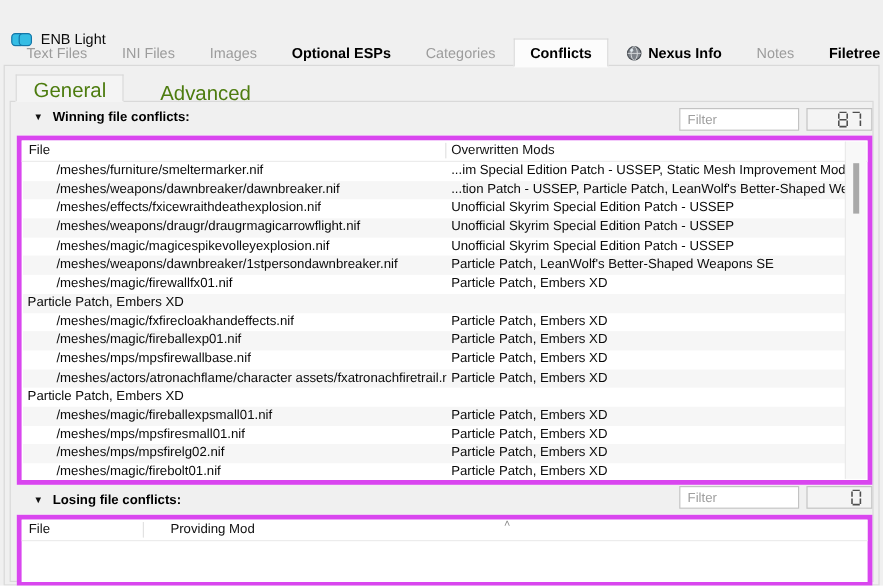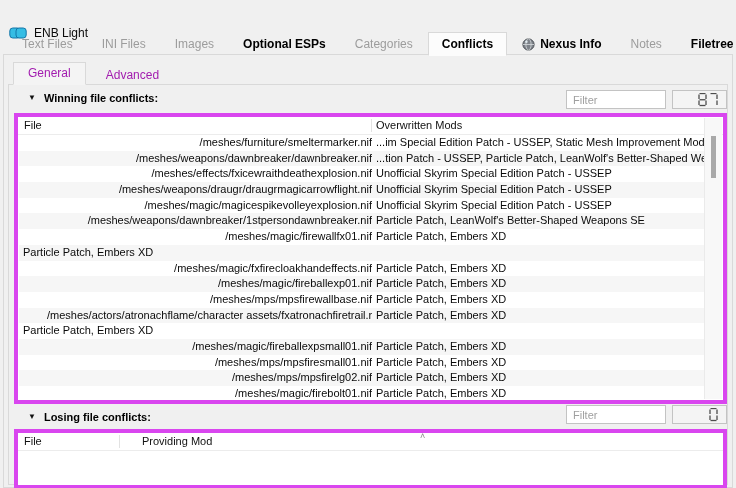--- a/index.html
+++ b/index.html
@@ -24,21 +24,21 @@
   .tab.normal   { color:#000; font-weight:bold; }
   .tab.selected {
     color:#000; font-weight:bold; height:24px; background:#fcfcfc;
     border:1px solid #d9d9d9; border-bottom:1px solid #fcfcfc; margin-bottom:-1px; z-index:5;
   }
 
   
   .pane    { position:absolute; left:3px; right:3px; top:54px; bottom:0; border:1px solid #d9d9d9; background:#f0f0f0; }
   .subtabbar { position:absolute; left:13px; top:62px; display:flex; align-items:flex-end; z-index:4; }
   .subtab {
-    box-sizing:border-box; height:20px; padding:3px 14px; margin-right:5px; font-size:12px; color:#a21caf;
+    box-sizing:border-box; height:20px; padding:3px 14px; margin-right:15px; font-size:17px; color:#4d7c0f;
     border:1px solid transparent;
   }
   .subtab.selected {
     height:23px; background:#f4f4f4; border:1px solid #d9d9d9; border-bottom:1px solid #f4f4f4; margin-bottom:-1px;
   }
   .subpane { position:absolute; left:8px; right:8px; top:84px; bottom:3px; border:1px solid #d9d9d9; background:#f0f0f0; }
 
   
   .section-label { position:absolute; left:28px; display:flex; align-items:center; gap:8px;
                    font-size:11px; font-weight:bold; color:#000; cursor:default; }
@@ -57,21 +57,21 @@
   .conflict-table { position:absolute; left:14px; width:713px; box-sizing:border-box;
                     background:#fff; border:4px solid #d946ef; overflow:hidden; }
   .tbl-header { position:relative; height:17px; background:#fff; border-bottom:1px solid #ececec;
                 font-size:11px; color:#111; }
   .hdr-cell { position:absolute; top:0; height:17px; line-height:17px; white-space:nowrap; cursor:default; }
   .hdr-sep  { position:absolute; top:2px; bottom:2px; width:1px; background:#e2e2e2; }
   .rows { position:absolute; left:1px; top:18px; right:18px; bottom:1px; overflow:hidden; }
   .row  { position:relative; height:15.7px; line-height:15.7px; display:flex; font-size:11px; color:#0a0a0a;
           white-space:nowrap; }
   .row:nth-child(even) { background:#f6f6f6; }
-  .cell-file { width:353px; box-sizing:border-box; padding-left:28px; overflow:hidden; flex:none;text-align:right; }
+  .cell-file { width:353px; box-sizing:border-box; padding-left:28px; overflow:hidden; flex:none; }
   .cell-mods { flex:1; box-sizing:border-box; padding-left:4px; overflow:hidden; }
   .row.highlight::after { content:""; position:absolute; inset:0; border:2px solid var(--hl,#c00000);
                           box-sizing:border-box; pointer-events:none; }
   .vscroll { position:absolute; top:1px; right:1px; bottom:1px; width:17px; background:#f8f8f8;
              border-left:1px solid #eaeaea; }
   .vthumb  { position:absolute; left:6px; width:5px; background:#a9a9a9; }
   .sort-ind { position:absolute; font-size:9px; color:#8a8a8a; line-height:6px; }
 </style>
 </head>
 <body>

